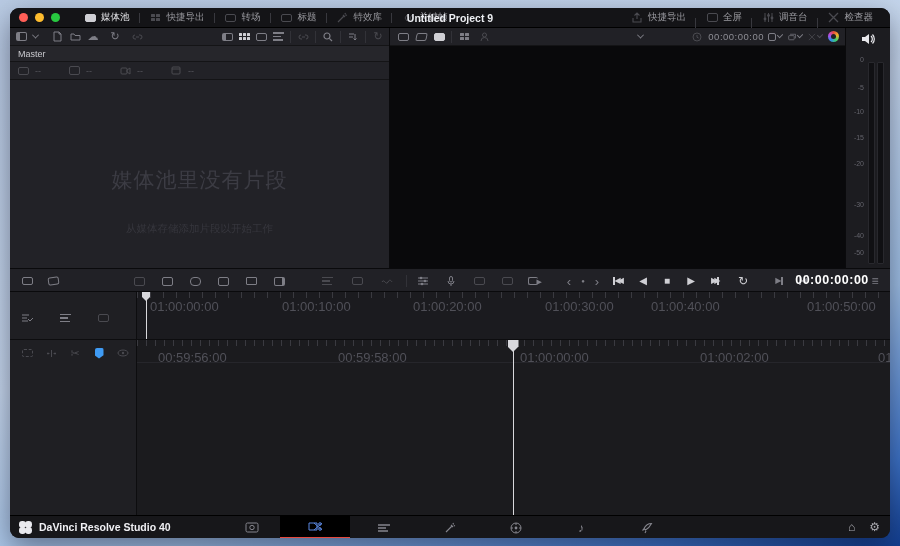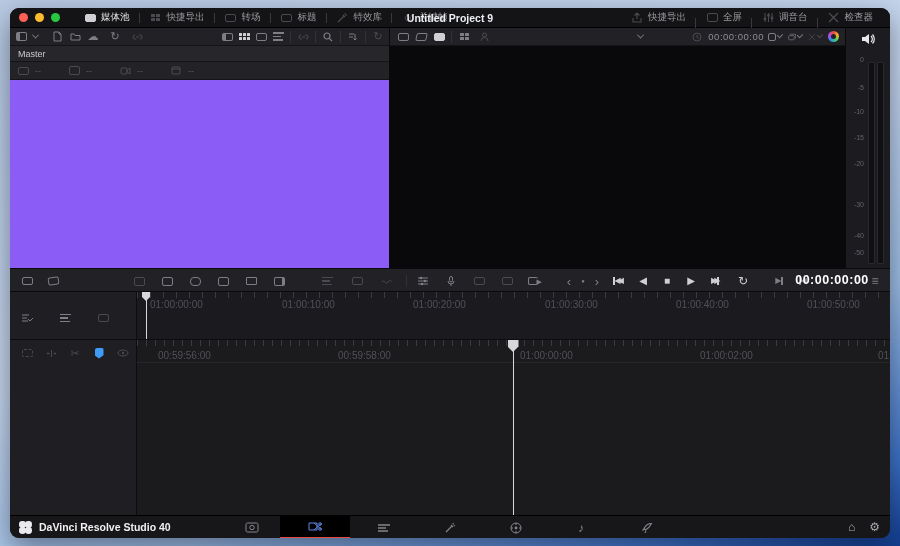--- a/index.html
+++ b/index.html
@@ -48,21 +48,21 @@
   .grid4 i { background:currentColor; border-radius:.5px; }
   .grid6 { display:grid; grid-template-columns:3px 3px 3px; grid-template-rows:3px 3px; gap:1px; }
   .grid6 i { background:currentColor; border-radius:.5px; }
   .lines3 { display:flex; flex-direction:column; gap:2px; }
   .lines3 i { width:11px; height:1.5px; background:currentColor; }
   .lines3 i:nth-child(2){width:8px} .lines3 i:nth-child(3){width:10px}
   .skipbar { width:1.5px; height:8px; background:currentColor; display:inline-block; }
   .tri2 { letter-spacing:-3px; font-size:8px; }
   
   .content { position:absolute; left:0; top:20px; right:0; height:240px; display:flex; }
-  .leftcol { width:380px; border-right:1px solid #0a0a0c; display:flex; flex-direction:column; background:#8b5cf6; }
+  .leftcol { width:380px; border-right:1px solid #0a0a0c; display:flex; flex-direction:column; background:#7f1d1d; }
   .mp-toolbar { height:18px; display:flex; align-items:center; padding:0 4px; background:#212126; border-bottom:1px solid #141416; }
   .mp-toolbar .sp { flex:1; }
   .masterbar { height:16px; background:#26262b; display:flex; align-items:center; padding:0 8px; color:#c9c9ce; font-size:9px; border-bottom:1px solid #141416; }
   .statsbar { height:18px; display:flex; align-items:center; padding:0 6px; gap:4px; border-bottom:1px solid #141416; background:#222227; }
   .stat { display:flex; align-items:center; gap:5px; margin-right:22px; color:#55555c; }
   .stat .val { font-size:9px; color:#55555c; }
   .pool { flex:1; background:#222227; display:flex; flex-direction:column; align-items:center; justify-content:flex-start; padding-top:86px; }
   .pool .h1 { font-size:21px; color:#3c3c44; letter-spacing:1px; }
   .pool .h2 { font-size:10.5px; color:#36363d; margin-top:28px; }
   .viewercol { width:455px; display:flex; flex-direction:column; background:#0b0b0d; }
@@ -85,21 +85,21 @@
   .mtc { position:absolute; left:782px; top:4px; width:80px; text-align:center; color:#fff; font-size:12.5px; font-weight:bold; letter-spacing:.5px; }
   .mid-sep { position:absolute; top:6px; width:1px; height:12px; background:#323238; }
   
   .tl-upper { position:absolute; left:0; top:284px; right:0; height:48px; background:#1b1b1f; border-bottom:1px solid #0d0d0f; }
   .tl-lower { position:absolute; left:0; top:332px; right:0; height:175px; background:#1b1b1e; }
   .tl-head { position:absolute; left:0; top:0; bottom:0; width:127px; border-right:1px solid #0d0d0f; background:#1f1f23; }
   .tl-area { position:absolute; left:127px; top:0; right:0; bottom:0; overflow:hidden; }
   .ruler { position:absolute; left:0; right:0; top:0; height:6px;
     background:repeating-linear-gradient(90deg,#3a3a40 0 1px,transparent 1px 13px); }
   .ruler.fine { background:repeating-linear-gradient(90deg,#3a3a40 0 1px,transparent 1px 9px); }
-  .ticklabel { position:absolute; font-size:10px; color:#505058; top:7px; white-space:nowrap; }
+  .ticklabel { position:absolute; font-size:13px; color:#505058; top:7px; white-space:nowrap; }
   .tl-lower .ticklabel { top:10px; }
   .rule-line { position:absolute; left:0; right:0; top:22px; height:1px; background:#26262b; }
   .playline { position:absolute; top:0; bottom:0; width:1px; background:#d8d8dc; }
   .playhead { position:absolute; background:#d8d8dc; clip-path:polygon(0 0,100% 0,100% 55%,50% 100%,0 55%); }
   .tools-row { position:absolute; left:10px; top:7px; display:flex; gap:10px; }
   .snapblue { width:9px; height:11px; background:#3f9bf4; border-radius:2px 2px 3px 3px; clip-path:polygon(0 0,100% 0,100% 70%,50% 100%,0 70%); }
   
   .bottombar { position:absolute; left:0; top:507px; right:0; height:23px; background:#17171a;
     border-top:1px solid #000; display:flex; align-items:center; }
   .logo { width:13px; height:13px; margin-left:9px; position:relative; flex:none; }
@@ -325,20 +325,24 @@
         <div class="stat">
           <span class="ic dim">
             <svg width="10" height="9" viewBox="0 0 10 9">
                 <rect x="1" y="1" width="8" height="7" rx="1" stroke="currentColor" fill="none"></rect>
                 <path d="M1 3h8" stroke="currentColor"></path>
               </svg>
           </span>
           <span class="val">--</span>
         </div>
       </div>
+      <div class="pool">
+        <div class="h1">媒体池里没有片段</div>
+        <div class="h2">从媒体存储添加片段以开始工作</div>
+      </div>
     </div>
 
     <div class="viewercol">
       <div class="vw-toolbar">
         <span class="ic">
             <span class="bx"></span>
           </span>
         <span style="width:4px"></span>
         <span class="ic">
             <span class="bx" style="transform:skewX(-12deg)"></span>
@@ -541,21 +545,21 @@
             <span class="bx"></span>
           </span>
       </div>
     </div>
     <div class="tl-area">
       <div class="ruler"></div>
       <span class="ticklabel" style="left:13px">01:00:00:00</span>
       <span class="ticklabel" style="left:145px">01:00:10:00</span>
       <span class="ticklabel" style="left:276px">01:00:20:00</span>
       <span class="ticklabel" style="left:408px">01:00:30:00</span>
-      <span class="ticklabel" style="left:539px">01:00:40:00</span>
+      <span class="ticklabel" style="left:514px">01:00:40:00</span>
       <span class="ticklabel" style="left:670px">01:00:50:00</span>
       <div class="playhead" style="left:5px;top:0;width:8px;height:9px"></div>
       <div class="playline" style="left:8.5px"></div>
     </div>
   </div>
 
   <div class="tl-lower">
     <div class="tl-head">
       <div class="tools-row">
         <span class="ic dim">

